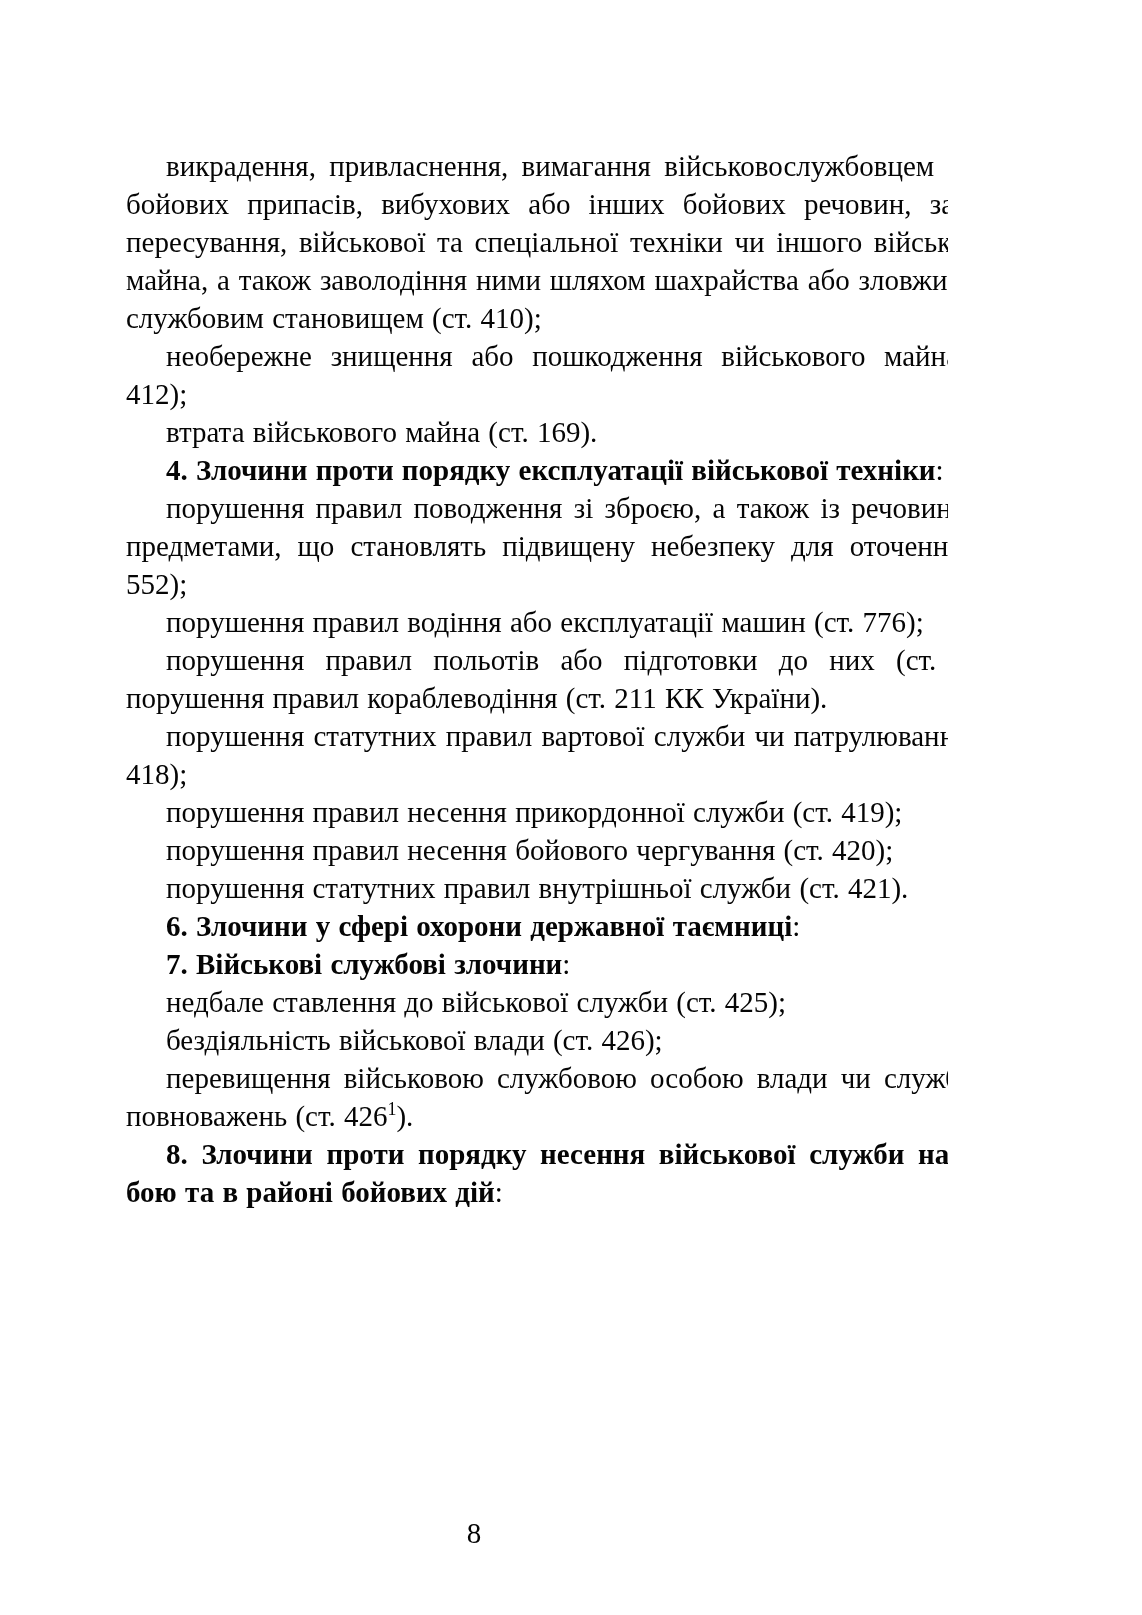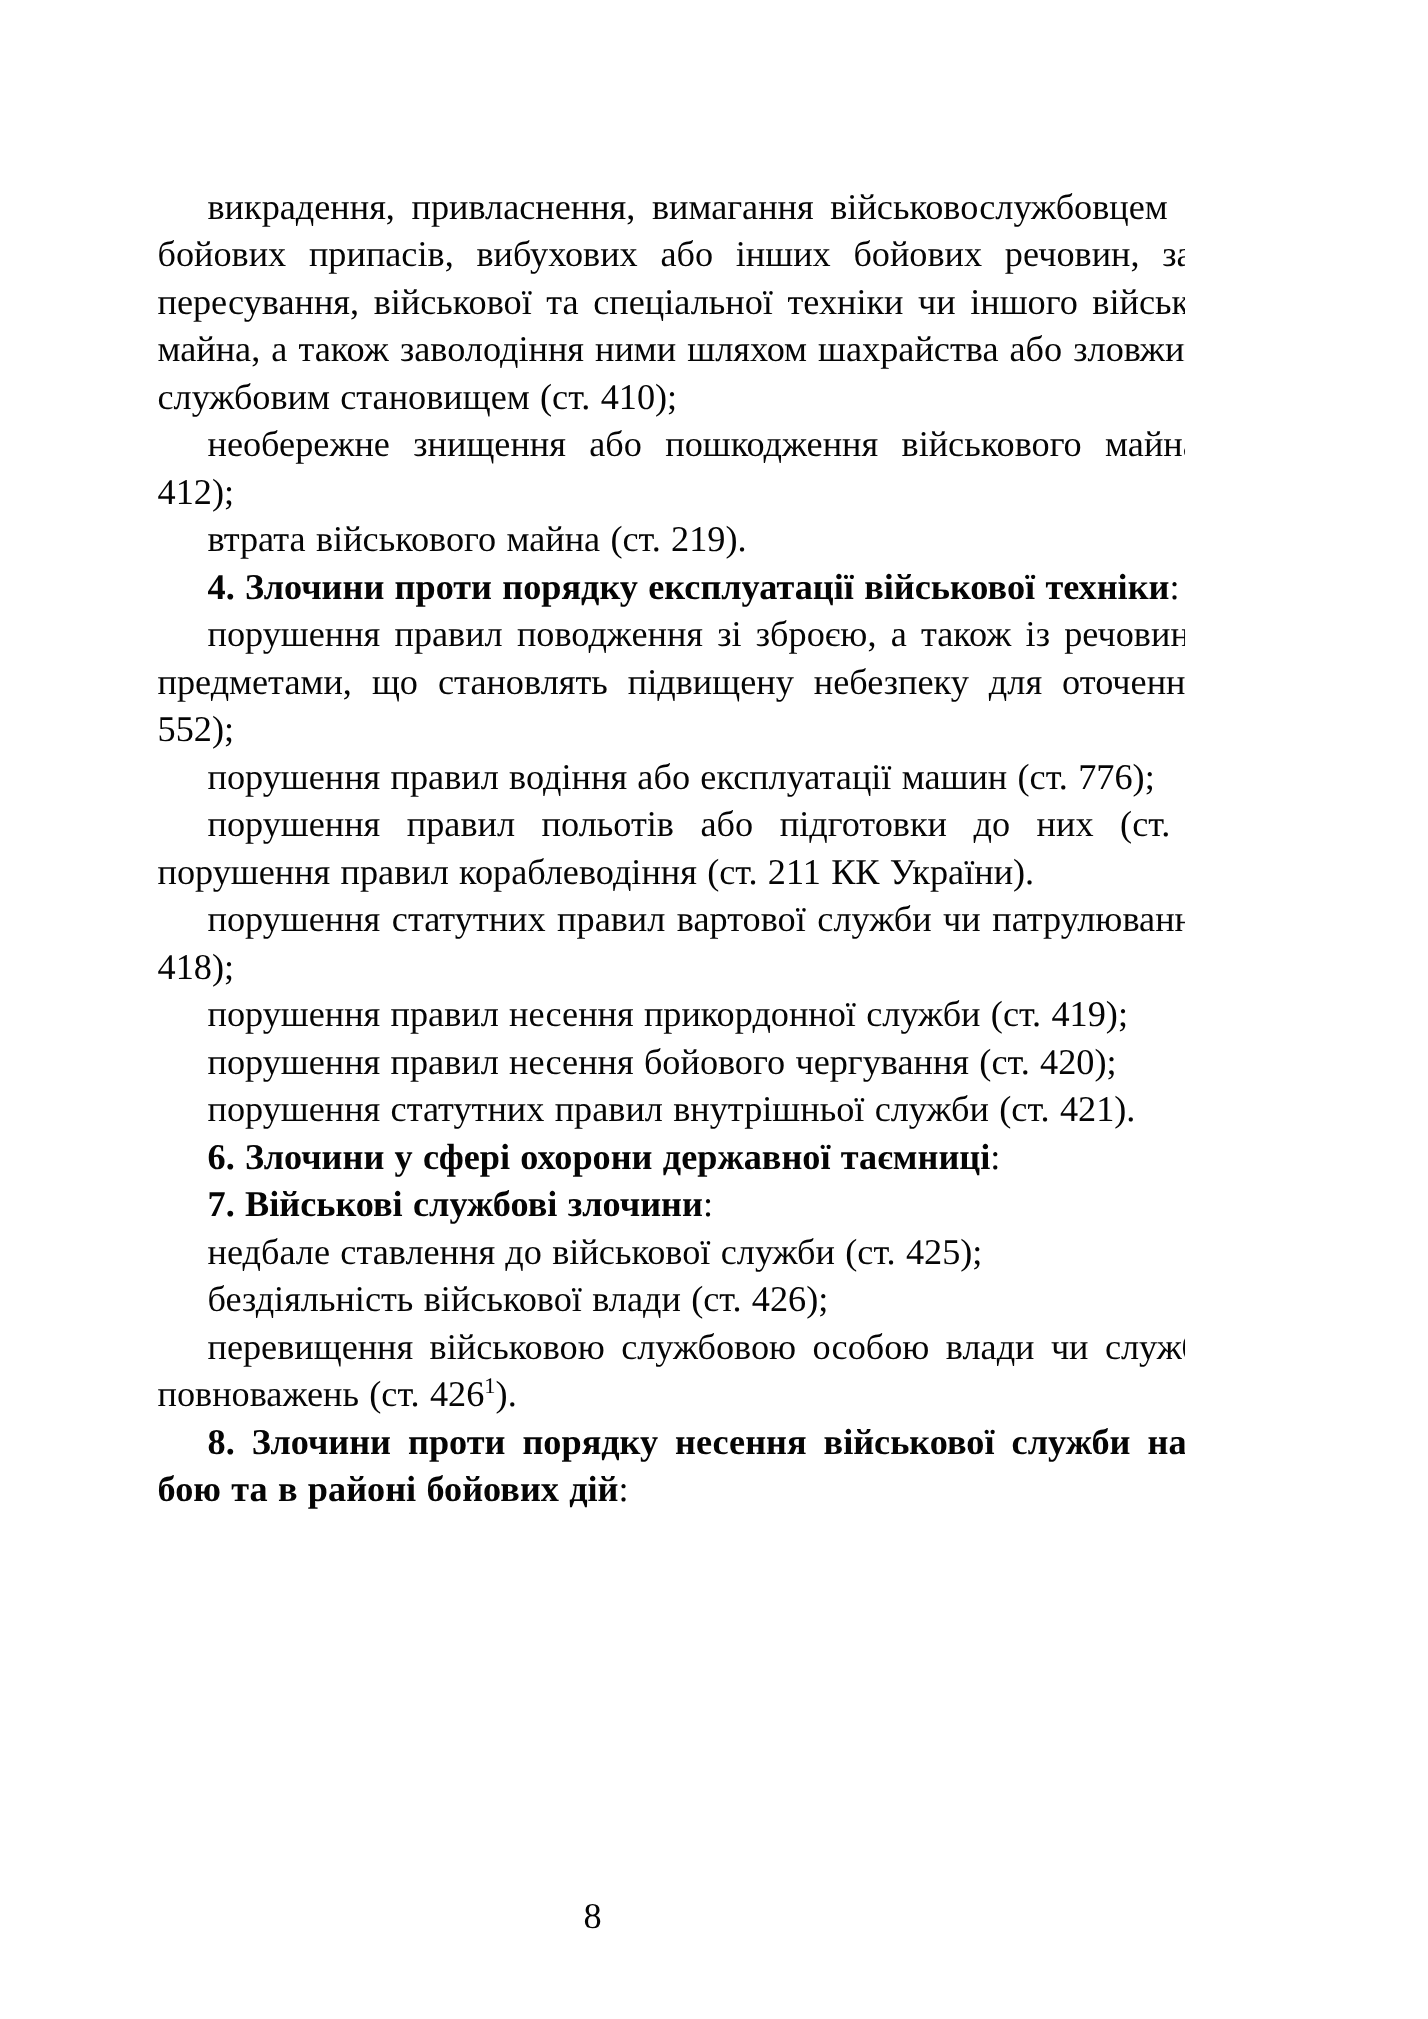--- a/index.html
+++ b/index.html
@@ -53,21 +53,21 @@
     color: #050505;
   }
 </style>
 </head>
 <body>
 
 <div class="page">
   <div class="text-block" id="content">
       <p class="para body">викрадення, привласнення, вимагання військовослужбовцем зброї, бойових припасів, вибухових або інших бойових речовин, засобів пересування, військової та спеціальної техніки чи іншого військового майна, а також заволодіння ними шляхом шахрайства або зловживання службовим становищем (ст. 410);</p>
       <p class="para body">необережне знищення або пошкодження військового майна (ст. 412);</p>
-      <p class="para body">втрата військового майна (ст. 219).</p>
+      <p class="para body">втрата військового майна (ст. 169).</p>
       <p class="para heading">4. Злочини проти порядку експлуатації військової техніки<span class="colon">:</span></p>
       <p class="para body">порушення правил поводження зі зброєю, а також із речовинами і предметами, що становлять підвищену небезпеку для оточення (ст. 552);</p>
       <p class="para body">порушення правил водіння або експлуатації машин (ст. 776);</p>
       <p class="para body">порушення правил польотів або підготовки до них (ст. 416), порушення правил кораблеводіння (ст. 211 КК України).</p>
       <p class="para body">порушення статутних правил вартової служби чи патрулювання (ст. 418);</p>
       <p class="para body">порушення правил несення прикордонної служби (ст. 419);</p>
       <p class="para body">порушення правил несення бойового чергування (ст. 420);</p>
       <p class="para body">порушення статутних правил внутрішньої служби (ст. 421).</p>
       <p class="para heading">6. Злочини у сфері охорони державної таємниці<span class="colon">:</span></p>
       <p class="para heading">7. Військові службові злочини<span class="colon">:</span></p>

